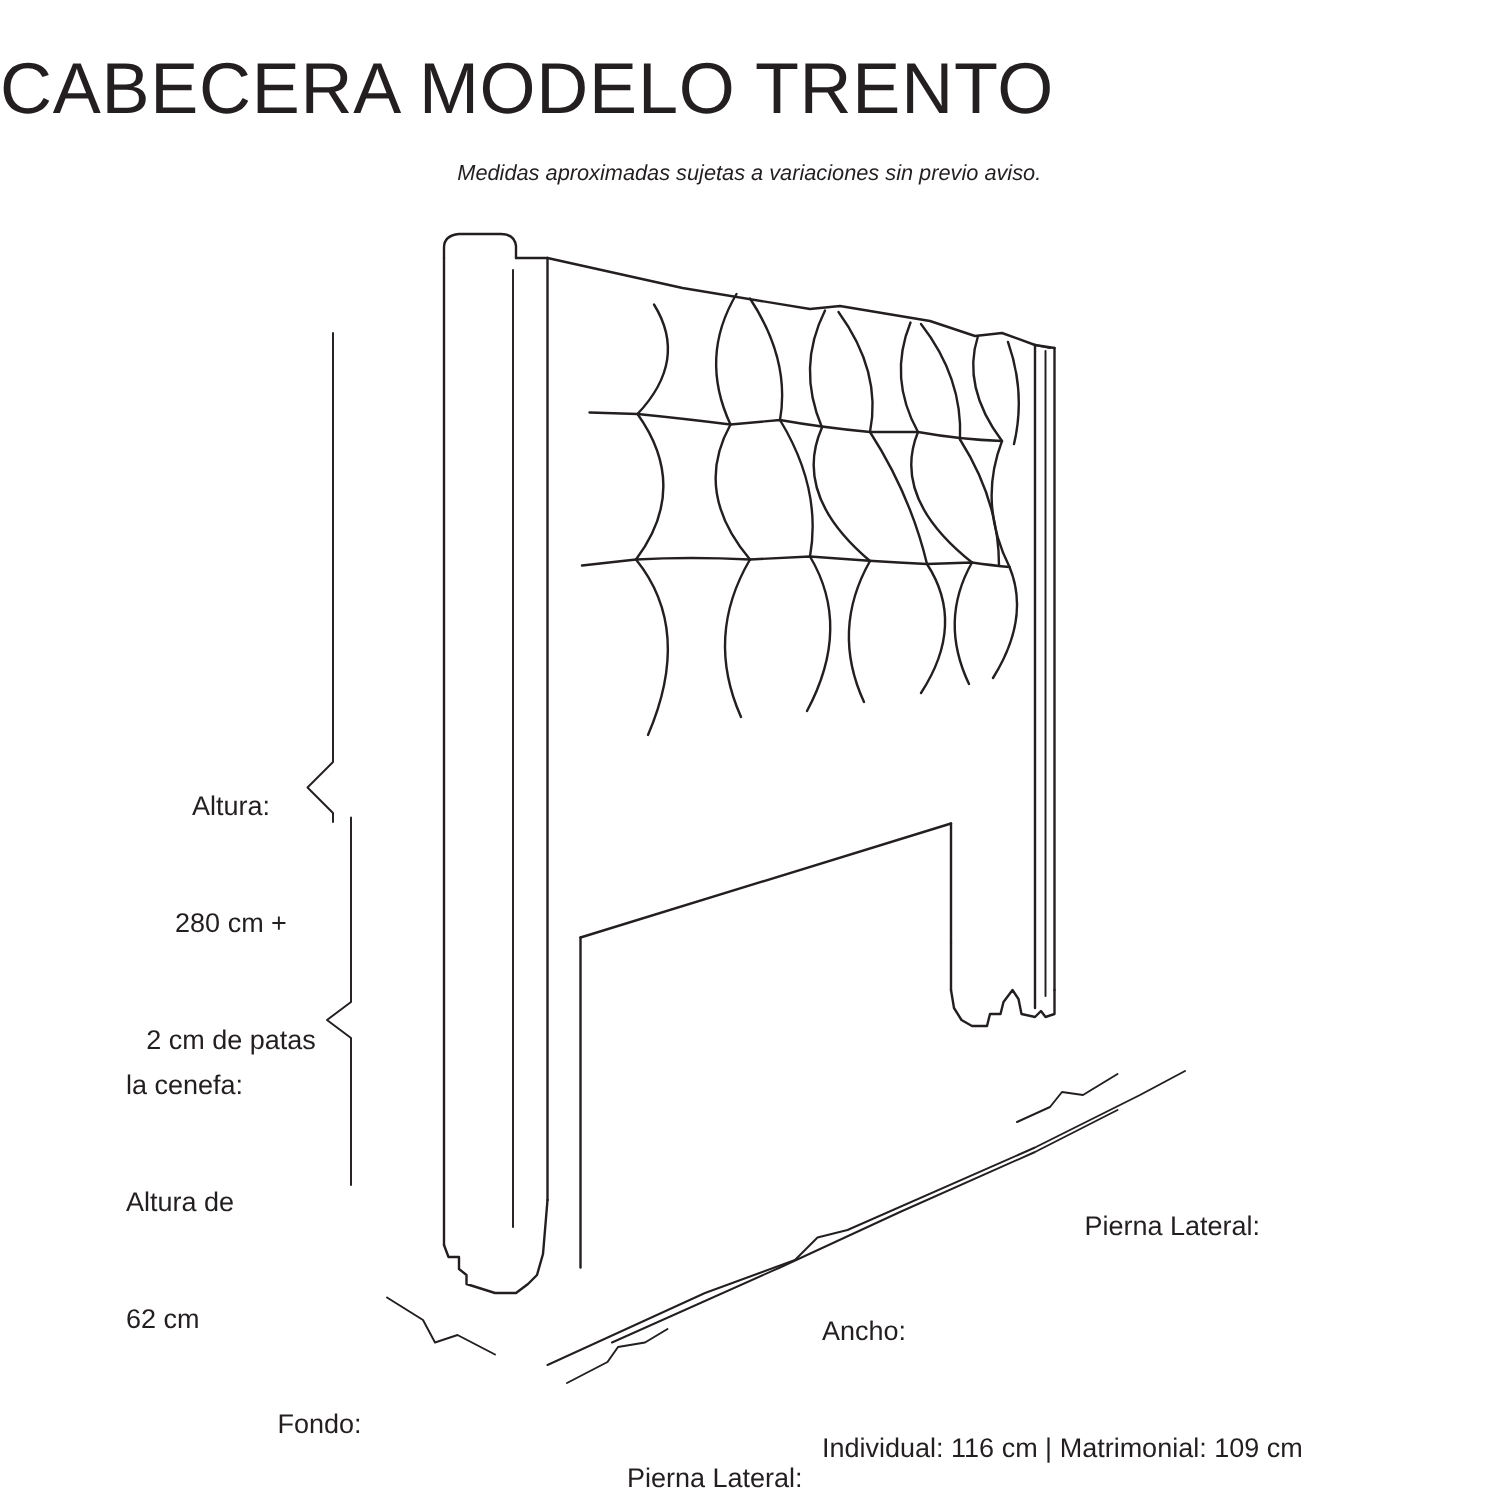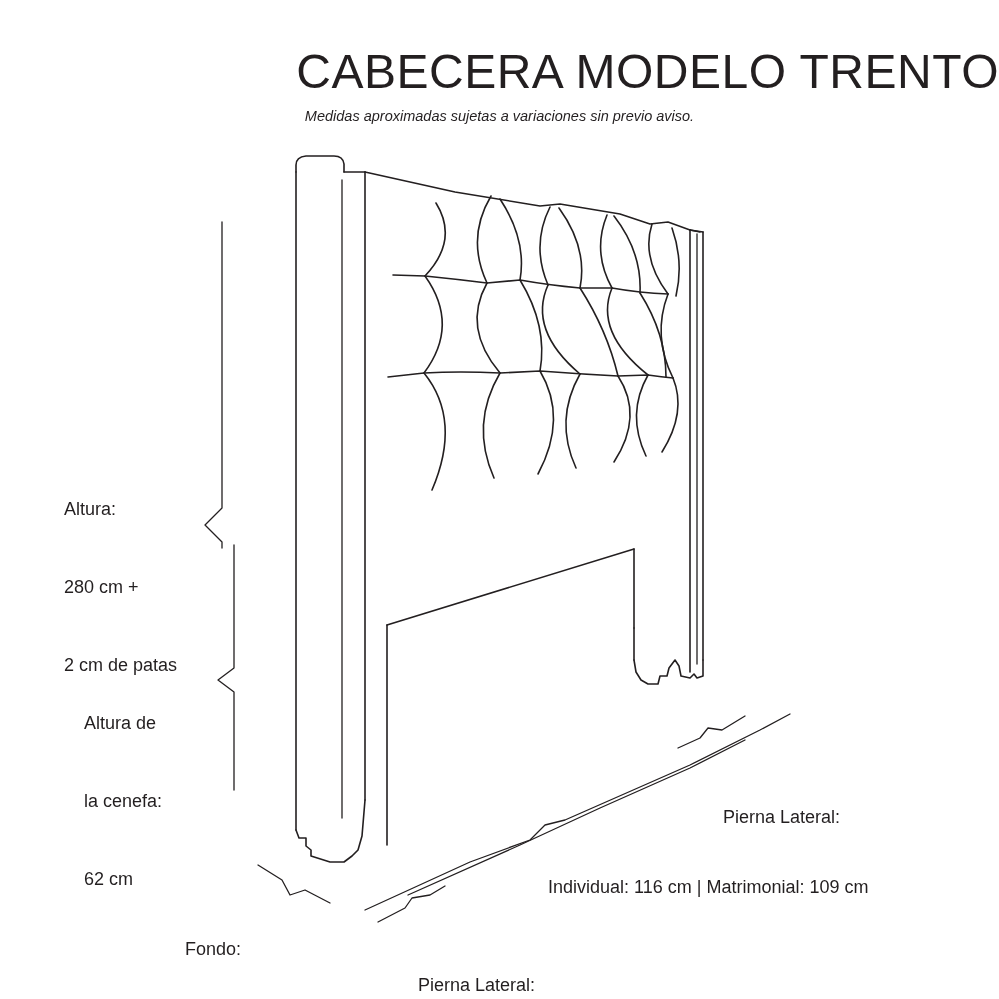--- a/index.html
+++ b/index.html
@@ -17,23 +17,23 @@
   }
   #page-root {
     position: absolute;
     inset: 0;
     width: 999px;
     height: 999px;
   }
   .title {
     position: absolute;
     left: 0;
-    top: 44px;
-    width: 999px;
-    text-align: right;
+    top: 32px;
+    width: 999px;
+    text-align: left;
     font-size: 48px;
     font-weight: 400;
     letter-spacing: 0.5px;
     color: #231f20;
     white-space: nowrap;
   }
   .subtitle {
     position: absolute;
     left: 0;
     top: 108px;
@@ -191,44 +191,45 @@
     <g>
       <path class="thin" d="M 678 748 L 700 738 L 708 728 L 722 730 L 745 716"></path>
     </g>
 
     <g>
       <path class="thin" d="M 408 895 L 520 845 L 600 808 L 690 768 L 745 740"></path>
     </g>
 
   </svg>
 
-  <div class="label label-left" style="left:64px; top:444px; width:180px;">
+  <div class="label label-left" style="left:64px; top:472px; width:180px;text-align:center;">
     <div>Altura:</div>
     <div>280 cm +</div>
     <div>2 cm de patas</div>
   </div>
 
   <div class="label label-left" style="left:84px; top:658px; width:180px;">
+    <div>la cenefa:</div>
     <div>Altura de</div>
-    <div>la cenefa:</div>
     <div>62 cm</div>
   </div>
 
   <div class="label label-left" style="left:185px; top:884px; width:160px;">
     <div>Fondo:</div>
     
   </div>
 
   <div class="label label-left" style="left:418px; top:920px; width:220px;">
     <div>Pierna Lateral:</div>
     
   </div>
 
   <div class="label label-left" style="left:723px; top:752px; width:230px;">
     <div>Pierna Lateral:</div>
   </div>
 
   <div class="label label-left" style="left:548px; top:822px; width:420px;">
+    <div>Ancho:</div>
     <div>Individual: 116 cm | Matrimonial: 109 cm</div>
     
   </div>
 
 </div>
 
 </body></html>

